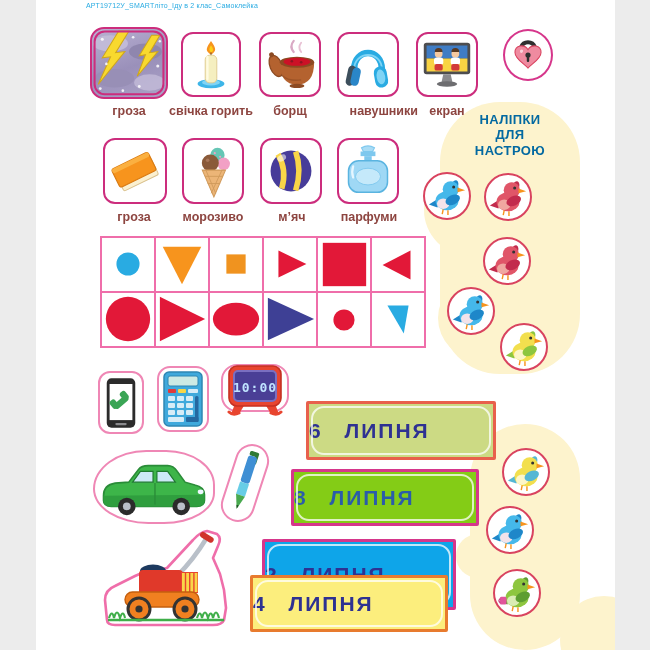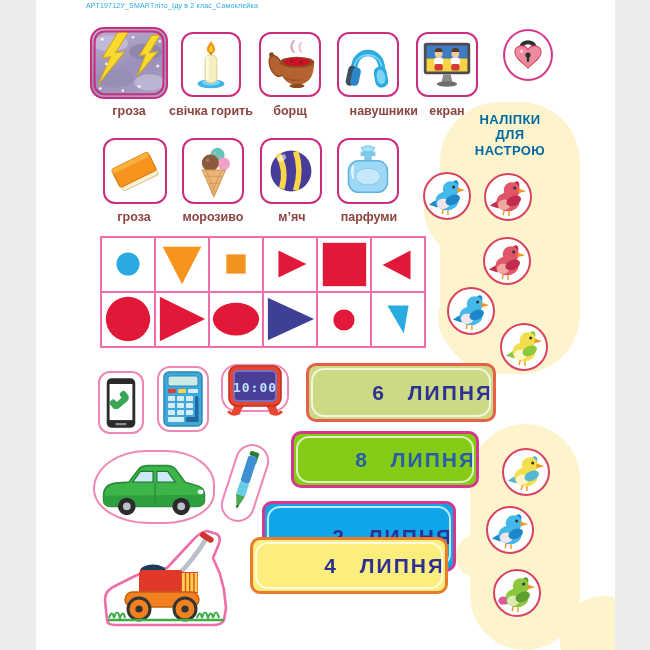--- a/index.html
+++ b/index.html
@@ -16,22 +16,22 @@
   #storm-box{overflow:hidden;background:linear-gradient(160deg,#b9b1d2 0%,#9a90ba 55%,#aaa2c6 100%);}
   #lock-circle{position:absolute;left:503px;top:29px;width:50px;height:52px;border:2px solid #d6368b;
                border-radius:50%;background:#fff;display:flex;align-items:center;justify-content:center;z-index:2;box-sizing:border-box;}
   #shape-grid{position:absolute;left:100px;top:236px;display:grid;
               grid-template-columns:repeat(6,54px);grid-template-rows:55px 55px;
               border:1px solid #ef6eaa;z-index:2;}
   .cell{border:1px solid #ef6eaa;background:#fff;display:flex;align-items:center;justify-content:center;}
   .cell svg{width:54px;height:55px;}
   .diecut{position:absolute;background:#fff;border:2.5px solid #ef87b5;z-index:2;box-sizing:border-box;
           display:flex;align-items:center;justify-content:center;}
-  .date-sticker{position:absolute;z-index:2;border-style:solid;border-width:3px;border-radius:10px;
-                display:flex;align-items:center;justify-content:flex-end;box-sizing:border-box;}
+  .date-sticker{position:absolute;z-index:2;border-style:solid;border-width:3px;border-radius:2px;
+                display:flex;align-items:center;justify-content:flex-start;box-sizing:border-box;margin-top:38px;}
   .date-sticker::after{content:"";position:absolute;inset:2px;border:2px solid rgba(255,255,255,.75);
                 border-radius:13px;pointer-events:none;}
   .date-label{font-size:21px;font-weight:bold;letter-spacing:2px;word-spacing:14px;}
   #mood-title{position:absolute;left:443px;top:112px;width:134px;text-align:center;
               font-size:13px;font-weight:bold;line-height:1.18;letter-spacing:.4px;z-index:2;}
   #mood-title span{display:block;}
   .bird-sticker{position:absolute;width:48px;height:48px;border:2px solid #d9435f;border-radius:50%;
                 background:#fff;z-index:2;display:flex;align-items:center;justify-content:center;box-sizing:border-box;}
   .bird-sticker svg{width:42px;height:42px;}
   #clock-display{font-family:"DejaVu Sans Mono",monospace;}

